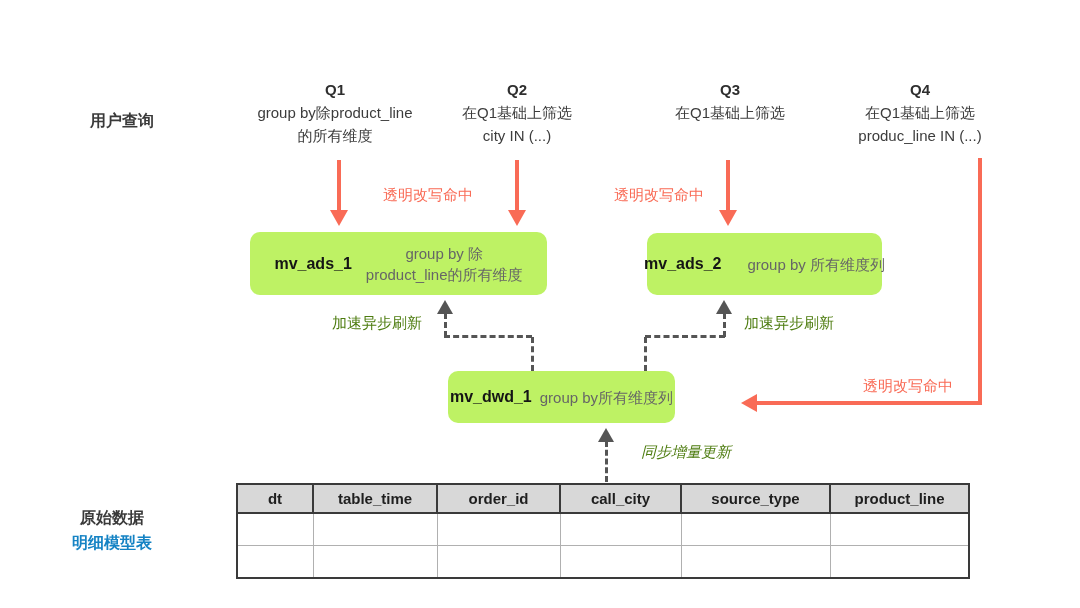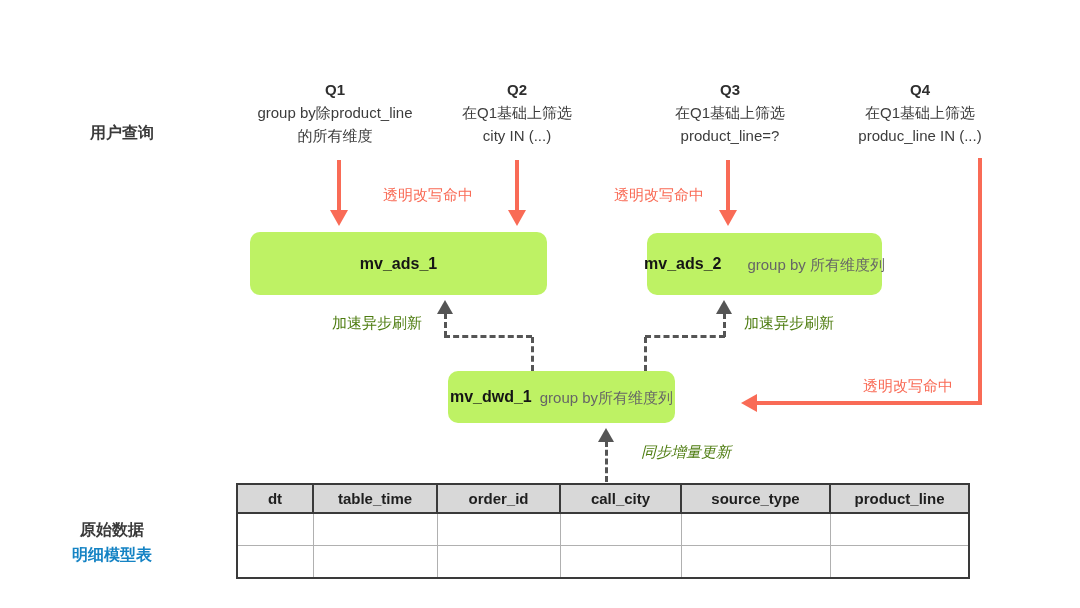--- a/index.html
+++ b/index.html
@@ -3,21 +3,21 @@
 <meta charset="utf-8">
 <style>
   html,body{margin:0;padding:0;background:#ffffff;}
   .canvas{
     position:relative;width:1080px;height:608px;background:#ffffff;
     font-family:"Liberation Sans","DejaVu Sans",sans-serif;overflow:hidden;
   }
   
   .side-label{
     position:absolute;left:22px;width:200px;text-align:center;
-    font-size:16px;font-weight:bold;color:#3a3a3a;line-height:25px;margin-top:12px;
+    font-size:16px;font-weight:bold;color:#3a3a3a;line-height:25px;
   }
   .side-label .blue{color:#1583C4;}
   
   .query{
     position:absolute;top:78px;width:200px;text-align:center;
     font-size:15px;color:#3c3c3c;line-height:23px;
   }
   .query .qid{font-weight:bold;color:#2e2e2e;}
   
   .rshaft{position:absolute;background:#F96B56;}
@@ -84,21 +84,20 @@
     <div>的所有维度</div>
   </div>
   <div class="query" style="left:417px;">
     <div class="qid">Q2</div>
     <div>在Q1基础上筛选</div>
     <div>city IN (...)</div>
   </div>
   <div class="query" style="left:630px;">
     <div class="qid">Q3</div>
     <div>在Q1基础上筛选</div>
-    <div>product_line=?</div>
   </div>
   <div class="query" style="left:820px;">
     <div class="qid">Q4</div>
     <div>在Q1基础上筛选</div>
     <div>produc_line IN (...)</div>
   </div>
 
   <div class="rshaft" style="left:337px;top:160px;width:4px;height:52px;"></div>
   <div class="rhead-down" style="left:330px;top:210px;"></div>
   <div class="rshaft" style="left:515px;top:160px;width:4px;height:52px;"></div>
@@ -109,20 +108,24 @@
   <div class="rshaft" style="left:978px;top:158px;width:4px;height:247px;"></div>
   <div class="rshaft" style="left:755px;top:401px;width:227px;height:4px;"></div>
   <div class="rhead-left" style="left:741px;top:394px;"></div>
 
   <div class="red-label" style="left:358px;top:186px;">透明改写命中</div>
   <div class="red-label" style="left:589px;top:186px;">透明改写命中</div>
   <div class="red-label" style="left:838px;top:377px;">透明改写命中</div>
 
   <div class="mvbox" style="left:250px;top:232px;width:297px;height:63px;gap:14px;">
     <span class="mvname">mv_ads_1</span>
+    <span class="mvdesc">
+      <span style="display:block;">group by 除</span>
+      <span style="display:block;">product_line的所有维度</span>
+    </span>
   </div>
   <div class="mvbox" style="left:647px;top:233px;width:235px;height:62px;gap:26px;">
     <span class="mvname">mv_ads_2</span>
     <span class="mvdesc">group by 所有维度列</span>
   </div>
   <div class="mvbox" style="left:448px;top:371px;width:227px;height:52px;gap:8px;">
     <span class="mvname">mv_dwd_1</span>
     <span class="mvdesc">group by所有维度列</span>
   </div>
 

